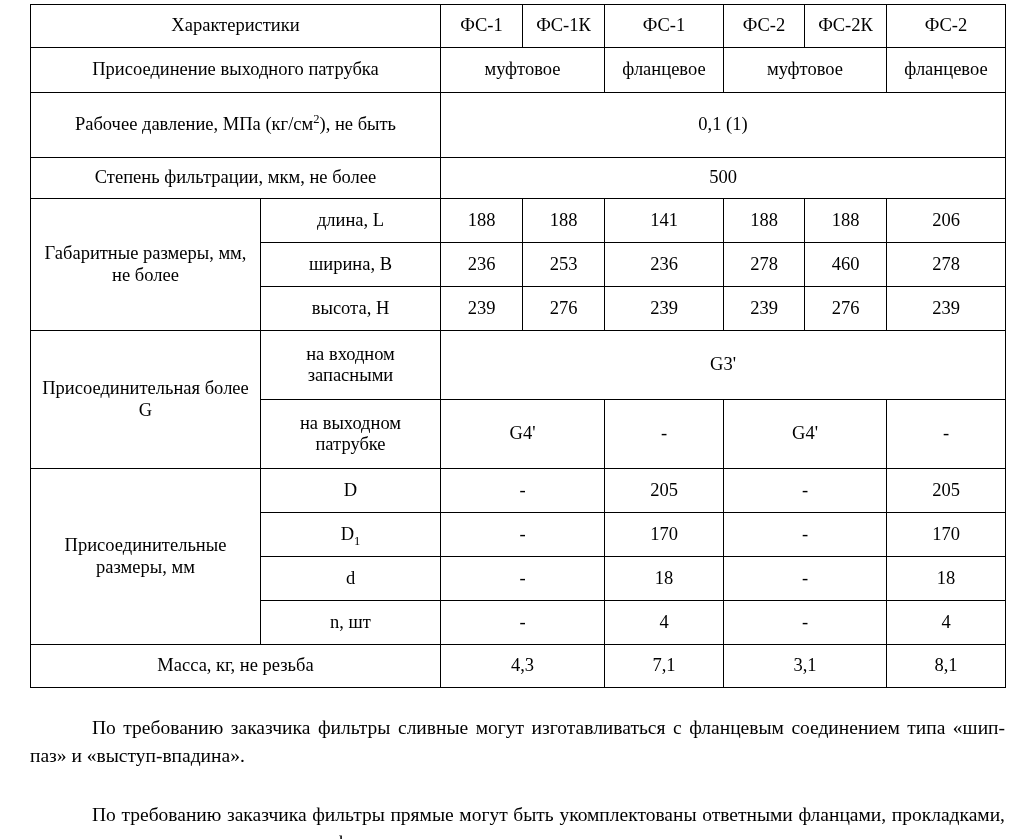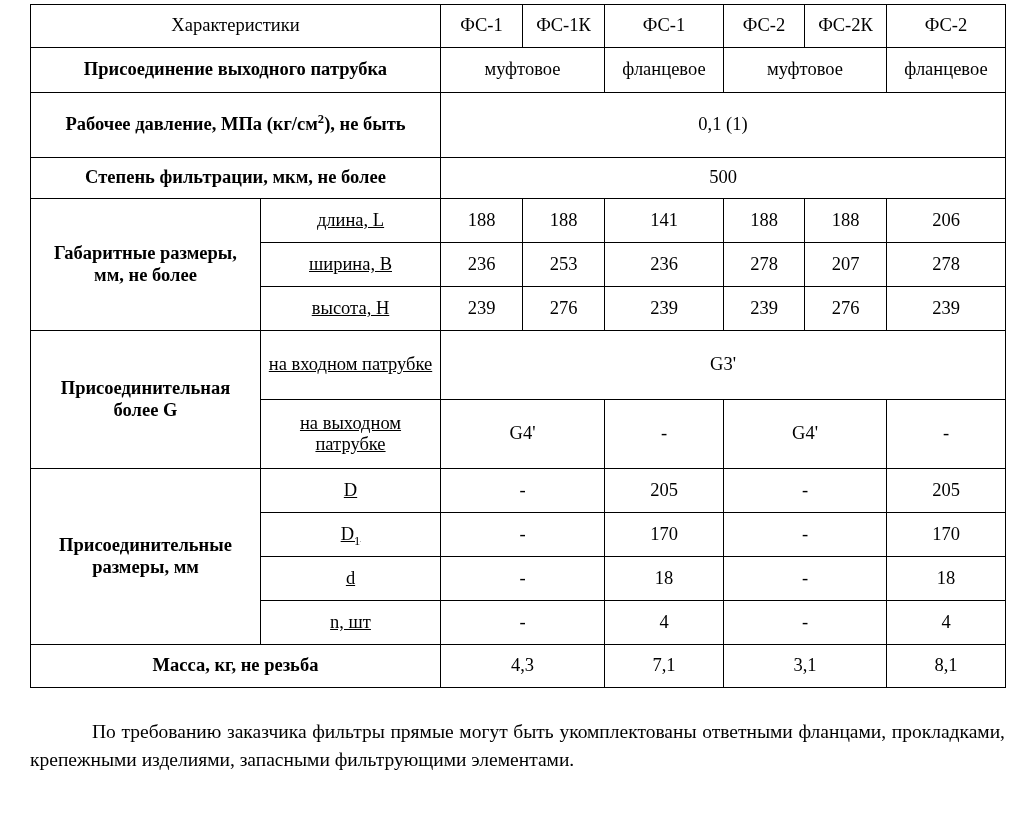--- a/index.html
+++ b/index.html
@@ -30,26 +30,24 @@
   }
   table.spec td {
     border: 1.6px solid #000000;
     padding: 3px 7px;
     vertical-align: middle;
     text-align: center;
   }
   td.label {
     text-align: left;
     padding-left: 8px;
-    font-weight: bold;
   }
   td.sublabel {
     text-align: left;
     padding-left: 9px;
-    text-decoration: underline;
   }
   td.vtop {
     vertical-align: top;
     padding-top: 5px;
   }
   td.hdr {
     text-align: center;
   }
   .para {
     margin: 0;
@@ -119,37 +117,37 @@
         <td>188</td>
         <td>206</td>
       </tr>
 
       <tr>
         <td class="sublabel" style="height:37px">ширина, B</td>
         <td>236</td>
         <td>253</td>
         <td>236</td>
         <td>278</td>
-        <td>207</td>
+        <td>460</td>
         <td>278</td>
       </tr>
 
       <tr>
         <td class="sublabel" style="height:37px">высота, H</td>
         <td>239</td>
         <td>276</td>
         <td>239</td>
         <td>239</td>
         <td>276</td>
         <td>239</td>
       </tr>
 
       <tr>
         <td class="label" rowspan="2">Присоединительная более G</td>
-        <td class="sublabel" style="height:62px">на входном патрубке</td>
+        <td class="sublabel" style="height:62px">на входном запасными</td>
         <td colspan="6">G3'</td>
       </tr>
 
       <tr>
         <td class="sublabel" style="height:62px">на выходном патрубке</td>
         <td colspan="2">G4'</td>
         <td>-</td>
         <td colspan="2">G4'</td>
         <td>-</td>
       </tr>
@@ -190,15 +188,16 @@
       <tr>
         <td class="label" colspan="2" style="height:36px">Масса, кг, не резьба</td>
         <td colspan="2">4,3</td>
         <td>7,1</td>
         <td colspan="2">3,1</td>
         <td>8,1</td>
       </tr>
     </tbody>
   </table>
 
+  <p class="para first">По требованию заказчика фильтры сливные могут изготавливаться с фланцевым соединением типа «шип-паз» и «выступ-впадина».</p>
   <p class="para second">По требованию заказчика фильтры прямые могут быть укомплектованы ответными фланцами, прокладками, крепежными изделиями, запасными фильтрующими элементами.</p>
 
 </div>
 
 </body></html>

